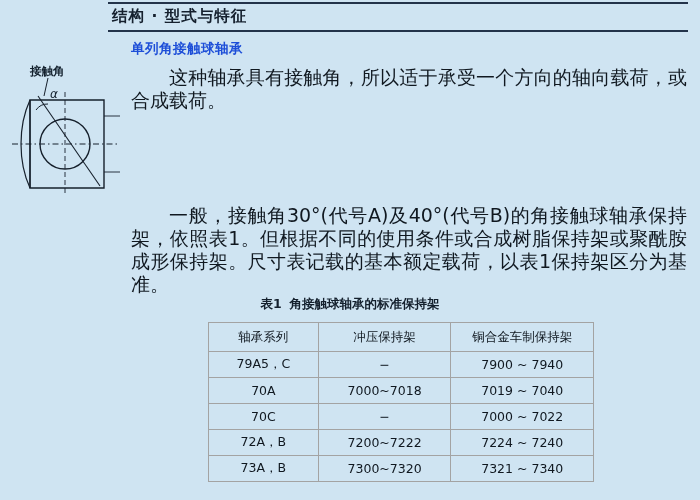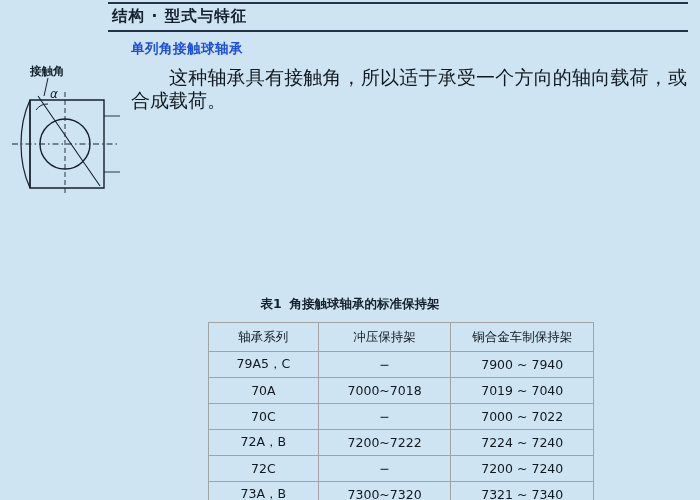--- a/index.html
+++ b/index.html
@@ -182,20 +182,21 @@
 
       <path d="M22 44 L22 132" stroke="#16202c" stroke-width="1.2"></path>
 
       <path d="M96 60 L112 60" stroke="#16202c" stroke-width="0.9"></path>
       <path d="M96 116 L112 116" stroke="#16202c" stroke-width="0.9"></path>
     </svg>
   </div>
 
   <div class="subtitle">单列角接触球轴承</div>
   <div class="para p1">这种轴承具有接触角，所以适于承受一个方向的轴向载荷，或合成载荷。</div>
+  <div class="para p3">一般，接触角30°(代号A)及40°(代号B)的角接触球轴承保持架，依照表1。但根据不同的使用条件或合成树脂保持架或聚酰胺成形保持架。尺寸表记载的基本额定载荷，以表1保持架区分为基准。</div>
 
   <div class="table-caption">
     <span class="cap-no">表1</span><span>角接触球轴承的标准保持架</span>
   </div>
 
   <table class="spec">
     <colgroup>
         <col class="c1">
         <col class="c2">
         <col class="c3">
@@ -222,25 +223,20 @@
         <td>70C</td>
         <td>−</td>
         <td>7000 ~ 7022</td>
       </tr>
       <tr>
         <td>72A，B</td>
         <td>7200~7222</td>
         <td>7224 ~ 7240</td>
       </tr>
       <tr>
-        <td>72C</td>
-        <td>−</td>
-        <td>7200 ~ 7240</td>
-      </tr>
-      <tr>
         <td>73A，B</td>
         <td>7300~7320</td>
         <td>7321 ~ 7340</td>
       </tr>
     </tbody>
   </table>
 
 </div>
 
 </body></html>

